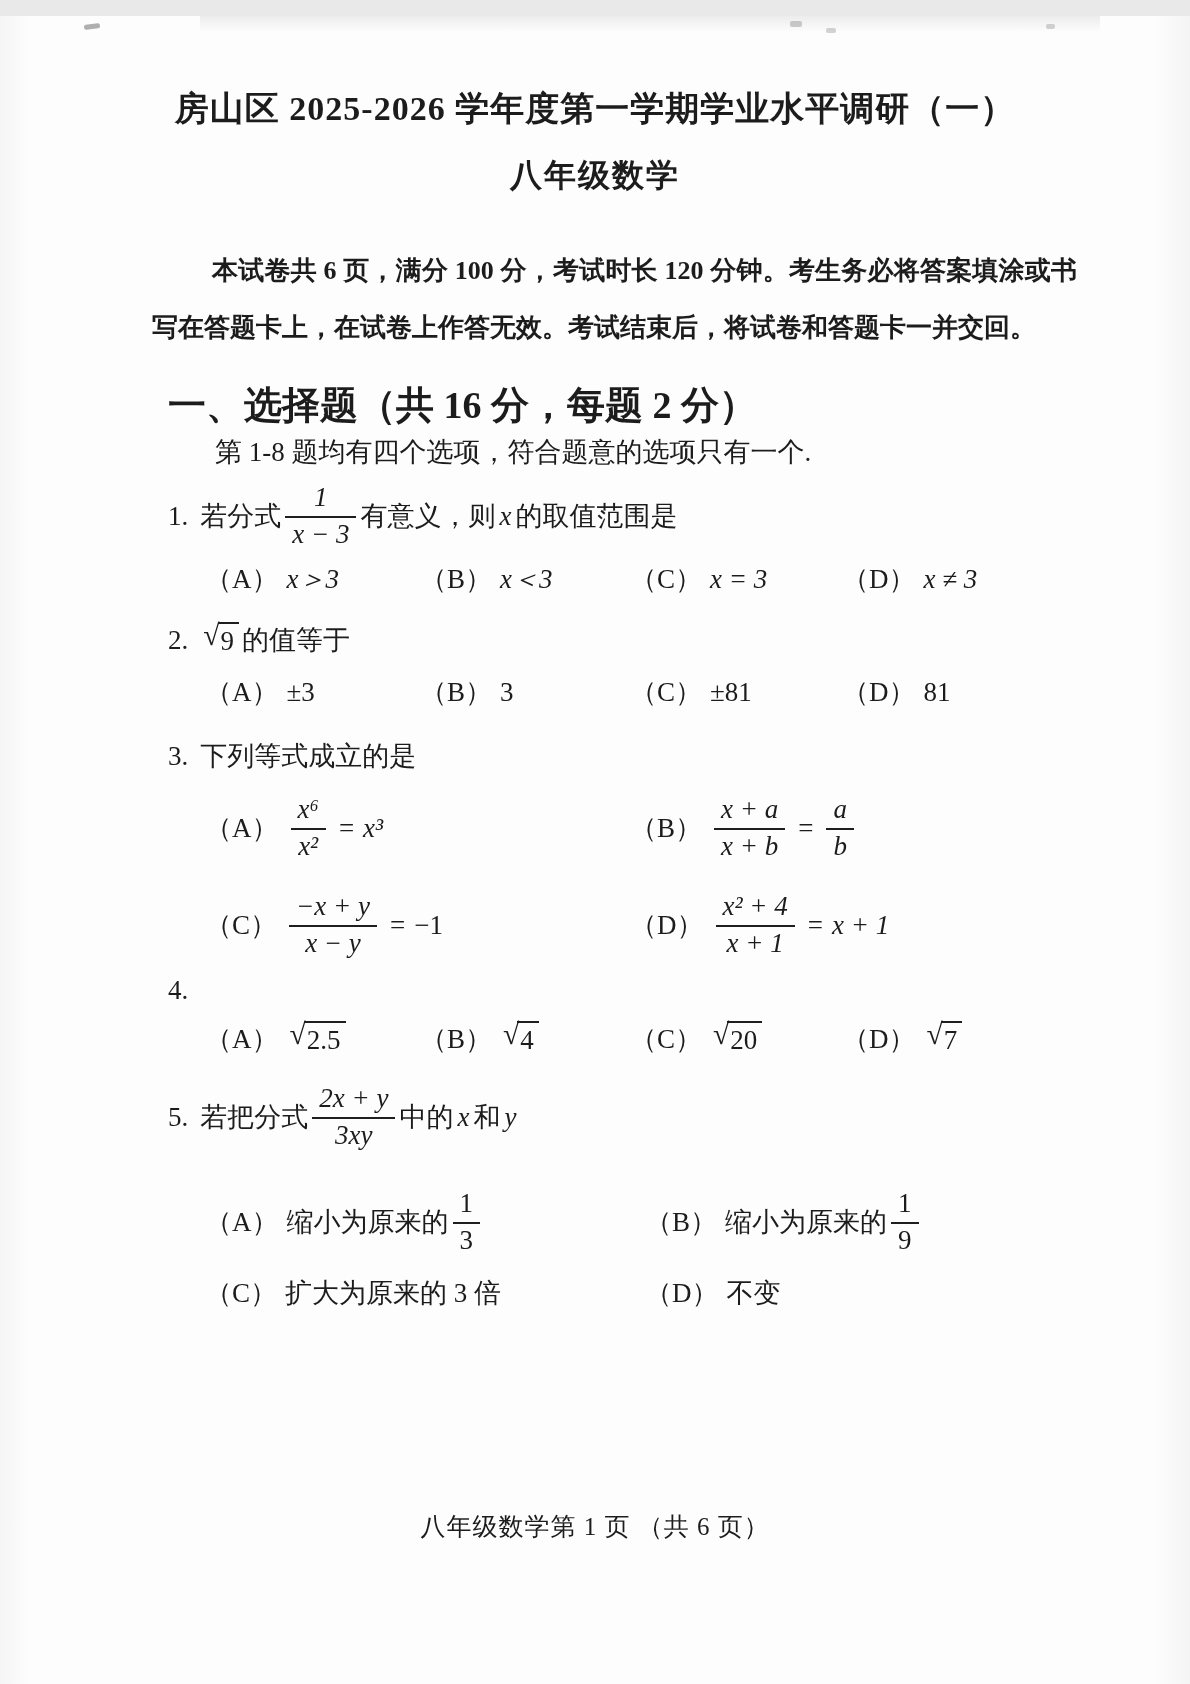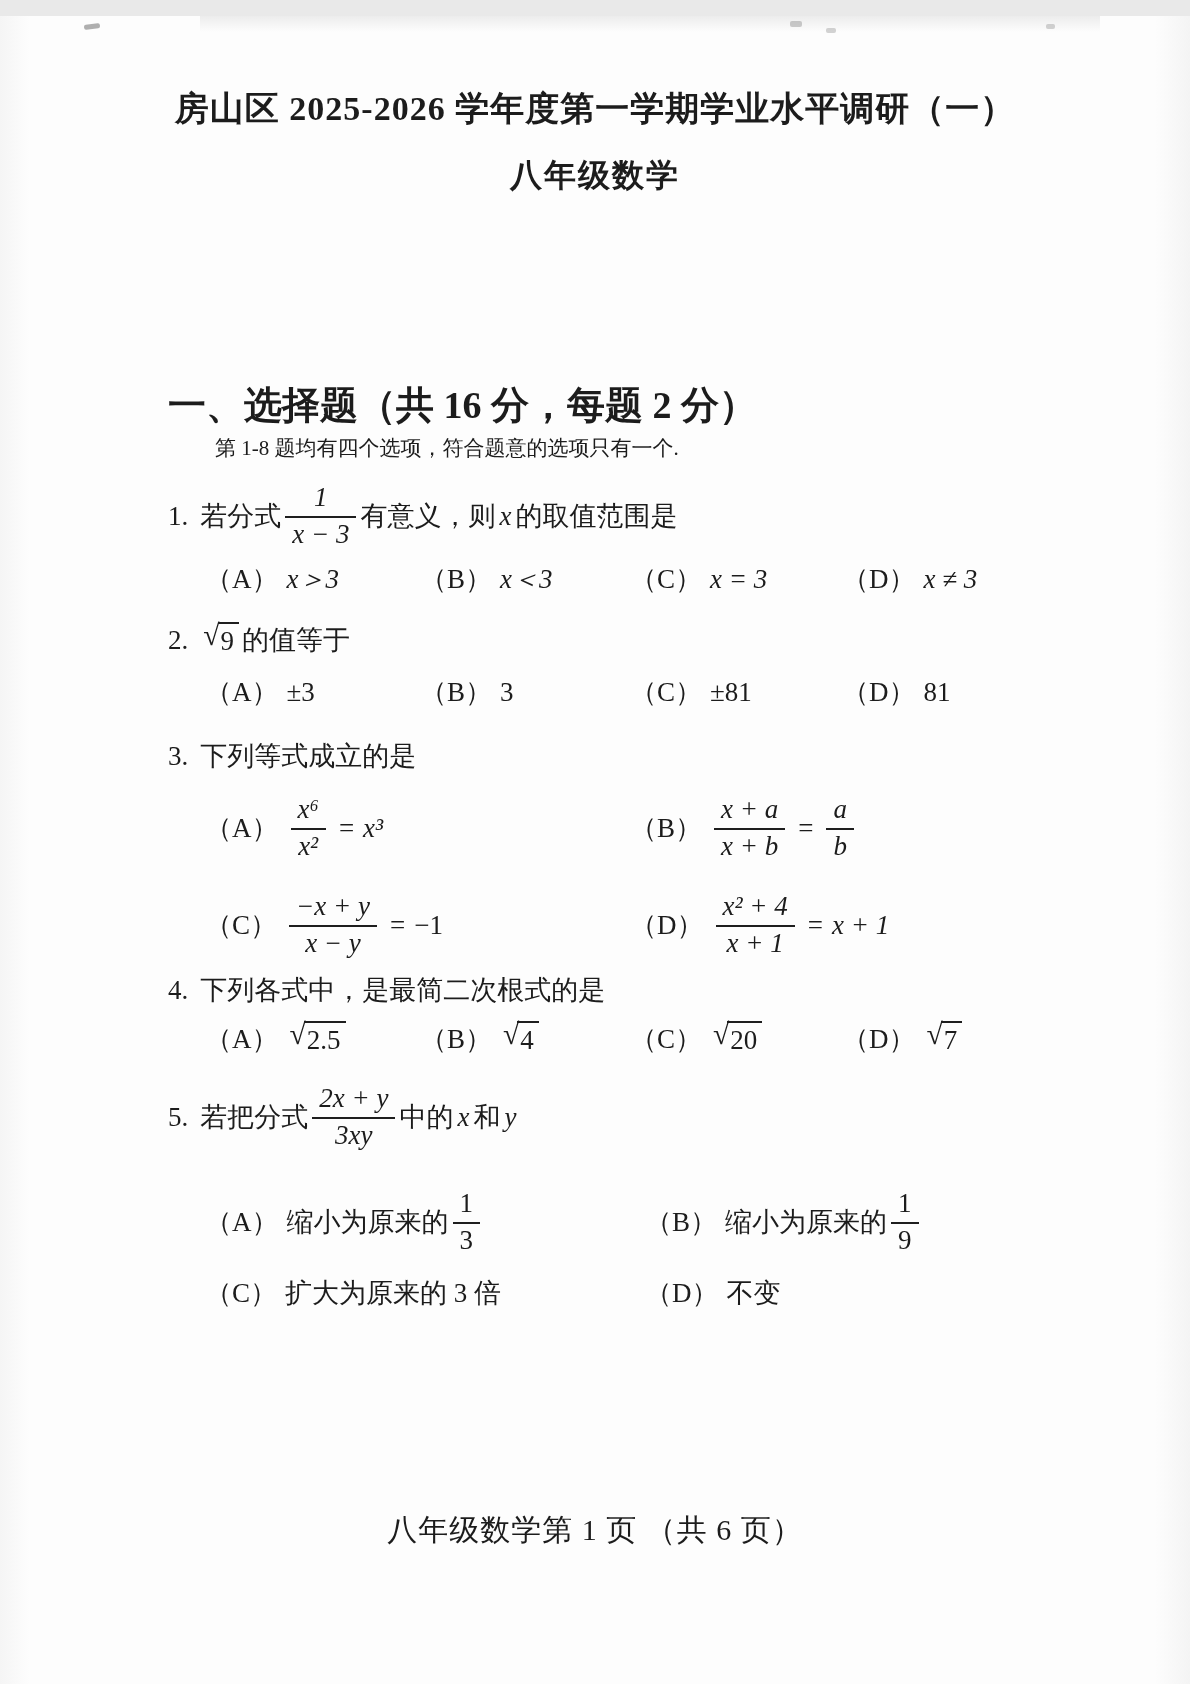--- a/index.html
+++ b/index.html
@@ -20,21 +20,21 @@
   .subtitle {
     top:138px; left:0; right:0;
     text-align:center; font-size:32px; font-weight:bold; letter-spacing:2px;
   }
   .intro {
     top:226px; left:152px; width:925px;
     font-size:26px; font-weight:bold; line-height:2.2; text-indent:60px;
     text-align:justify;
   }
   .sec-heading { top:364px; left:168px; font-size:38px; font-weight:bold; }
-  .sec-note { top:418px; left:215px; font-size:21px; }
+  .sec-note { top:418px; left:215px; font-size:27px; }
   .q { display:flex; align-items:center; font-size:27px; left:168px; right:40px; }
   .qnum { margin-right:12px; }
   .qgap-s { margin:0 4px; }
   .opts { left:205px; right:40px; font-size:27px; }
   .grid4 { display:grid; grid-template-columns:215px 210px 212px auto; align-items:center; }
   .grid2-q3 { display:grid; grid-template-columns:425px auto; align-items:center; }
   .grid2-q5 { display:grid; grid-template-columns:440px auto; align-items:center; }
   .opt { display:flex; align-items:center; }
   .olabel { margin-right:8px; white-space:nowrap; }
   .mi { font-style:italic; font-family:"Liberation Serif","DejaVu Serif",serif; }
@@ -42,21 +42,21 @@
   .eq { margin:0 9px; }
   .frac {
     display:inline-grid; grid-auto-rows:min-content; justify-items:center;
     vertical-align:middle; line-height:1.25; text-align:center; margin:0 4px;
   }
   .frac .num { justify-self:stretch; border-bottom:2.5px solid #1e1e1e; padding:0 7px 1px; }
   .frac .den { padding:0 7px; }
   .sqrt { display:inline-flex; align-items:stretch; line-height:1.2; margin:0 3px; }
   .sqrt .rad { align-self:flex-start; font-style:normal; font-size:1.1em; line-height:1; transform:translateY(-1px); }
   .sqrt .sbody { border-top:2.5px solid #1e1e1e; margin-left:-2px; padding:1px 5px 0 3px; }
-  .footer { top:1494px; left:0; right:0; text-align:center; font-size:30px; letter-spacing:1px; }
+  .footer { top:1494px; left:0; right:0; text-align:center; font-size:25px; letter-spacing:1px; }
   .speck { position:absolute; background:#6f6f6f; border-radius:2px; opacity:.55; }
   .sp1 { left:84px;  top:8px;  width:16px; height:5px; transform:rotate(-8deg); }
   .sp2 { left:790px; top:5px;  width:12px; height:6px; opacity:.35; }
   .sp3 { left:826px; top:12px; width:10px; height:5px; opacity:.3; }
   .sp4 { left:1046px;top:8px;  width:9px;  height:5px; opacity:.3; }
   .smudge {
     position:absolute; left:200px; top:0; width:900px; height:16px;
     background:linear-gradient(180deg,rgba(160,160,160,.18),rgba(160,160,160,0));
   }
 </style>
@@ -67,20 +67,21 @@
 
   <div class="smudge"></div>
   <div class="speck sp1"></div>
   <div class="speck sp2"></div>
   <div class="speck sp3"></div>
   <div class="speck sp4"></div>
 
   <div class="abs title">房山区 2025-2026 学年度第一学期学业水平调研（一）</div>
   <div class="abs subtitle">八年级数学</div>
 
+  <div class="abs intro">本试卷共 6 页，满分 100 分，考试时长 120 分钟。考生务必将答案填涂或书写在答题卡上，在试卷上作答无效。考试结束后，将试卷和答题卡一并交回。</div>
 
   <div class="abs sec-heading">一、选择题（共 16 分，每题 2 分）</div>
   <div class="abs sec-note">第 1-8 题均有四个选项，符合题意的选项只有一个.</div>
 
   <div class="abs q" style="top:455px; height:90px;">
     <span class="qnum">1.</span>
     <span>若分式</span>
     <span class="frac">
       <span class="num mi">1</span>
       <span class="den mi">x − 3</span>
@@ -178,21 +179,20 @@
         <span class="num mi">x² + 4</span>
         <span class="den mi">x + 1</span>
       </span>
       <span class="eq mn">=</span>
       <span class="mi">x + 1</span>
     </div>
   </div>
 
   <div class="abs q" style="top:952px; height:44px;">
     <span class="qnum">4.</span>
-    <span>下列各式中，是最简二次根式的是</span>
   </div>
   <div class="abs opts grid4" style="top:1005px;">
     <div class="opt">
       <span class="olabel">（A）</span>
       <span class="sqrt">
         <span class="rad">√</span>
         <span class="sbody mn">2.5</span>
       </span>
     </div>
     <div class="opt">

